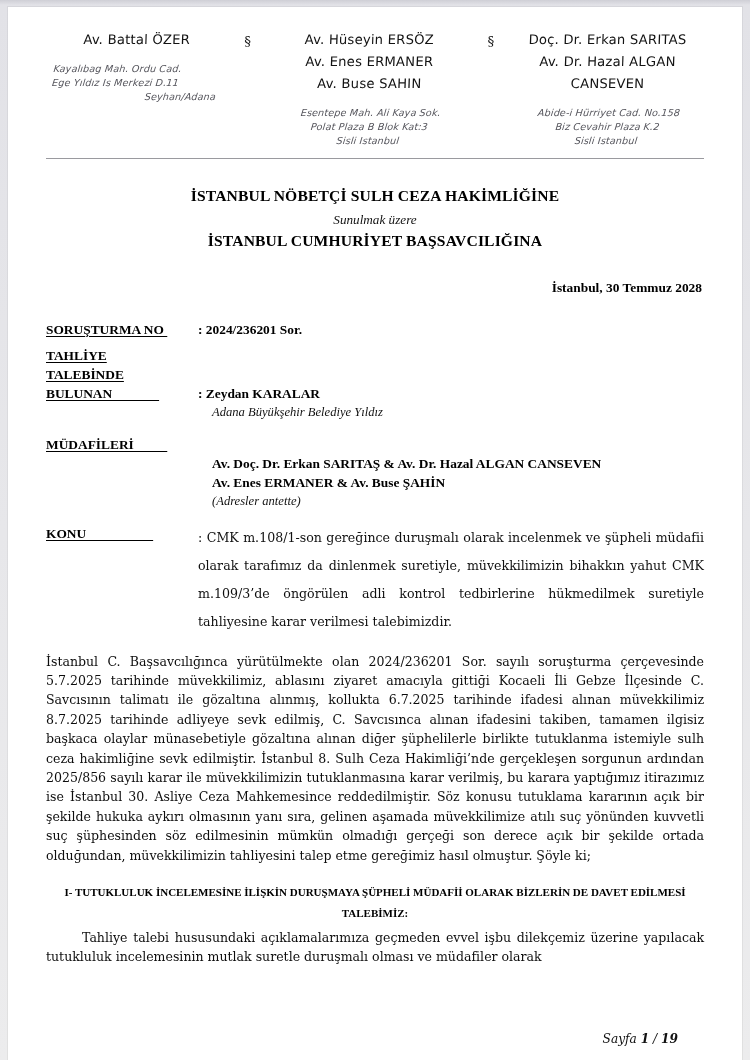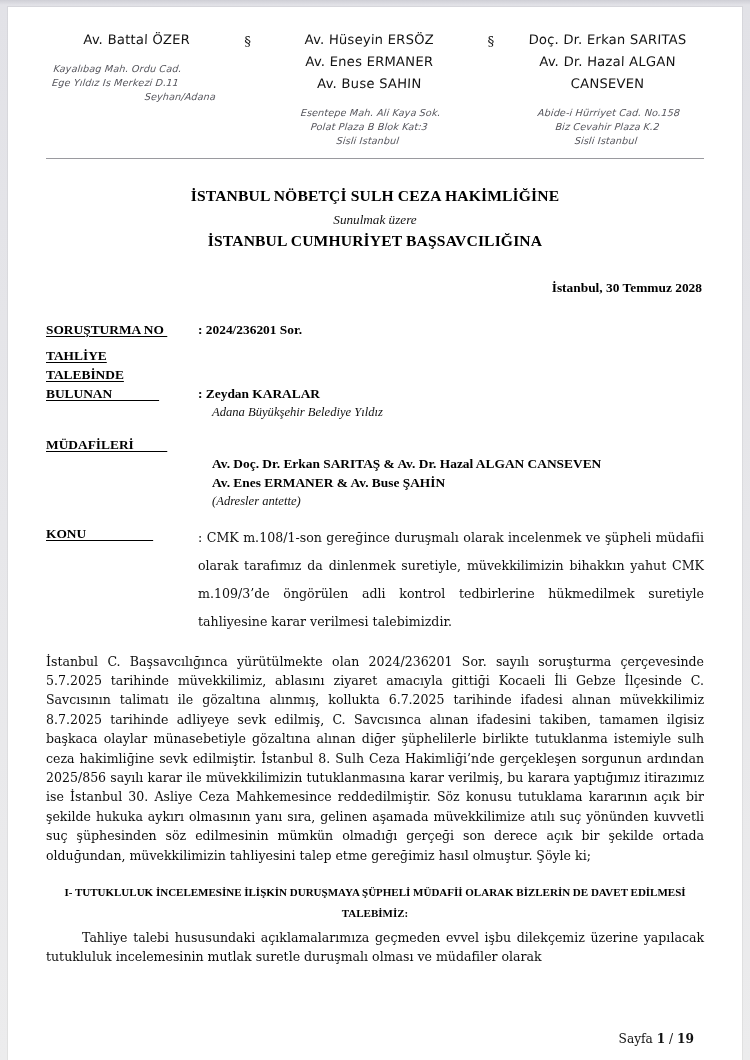--- a/index.html
+++ b/index.html
@@ -203,25 +203,26 @@
     line-height: 21px;
     color: #000;
     padding: 0 14px;
   }
   .para-indent { text-indent: 36px; }
   .after-heading { margin-top: 4px; }
 
   
   .footer {
     position: absolute;
-    right: 48px;
+    right: 64px;
     bottom: 14px;
     font-family: "DejaVu Serif", "Liberation Serif", serif;
     font-size: 12.2px;
     color: #111;
+    font-style: italic;
   }
   .footer b { font-weight: bold; }
 </style>
 </head>
 <body>
 
 <div class="page-frame">
   <div class="page">
     <div class="page-inner">
 

